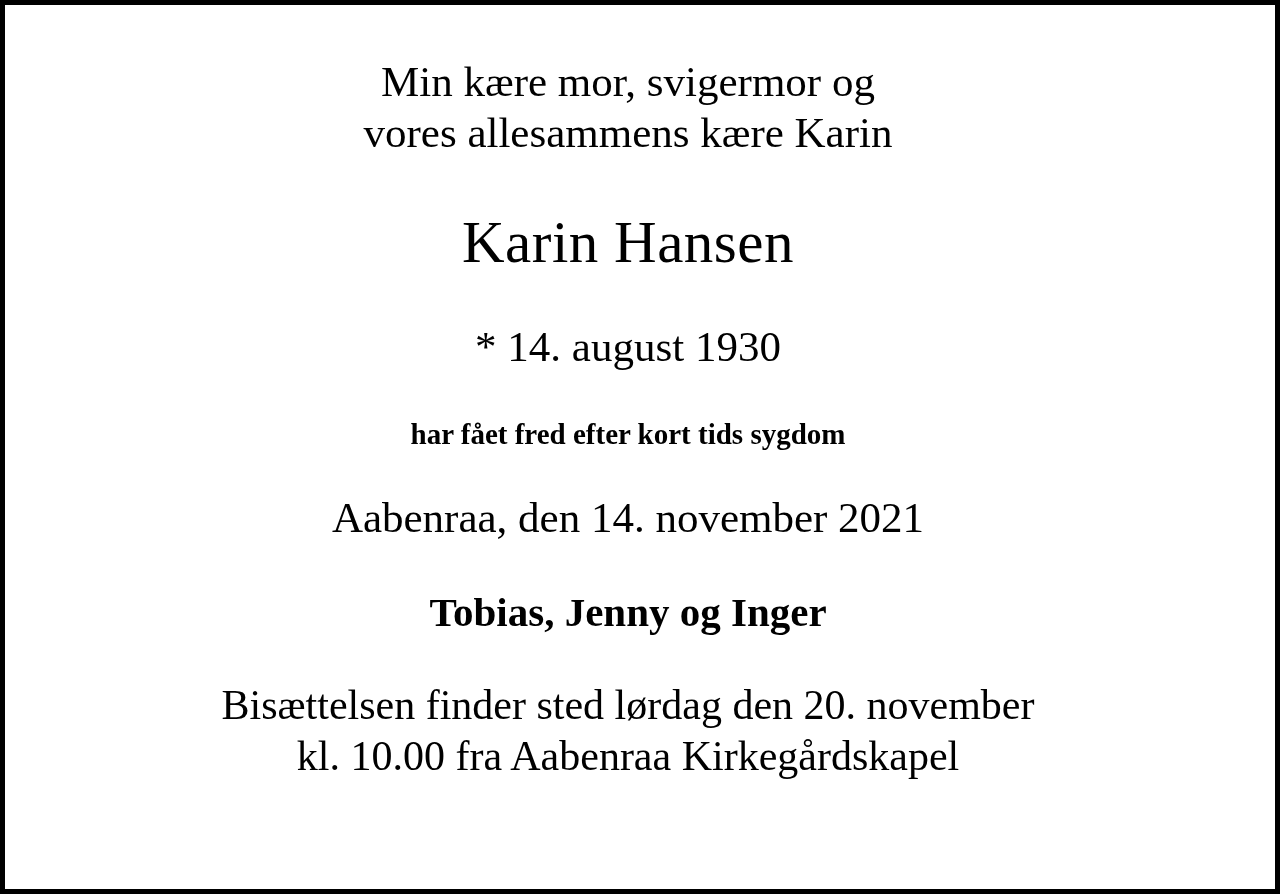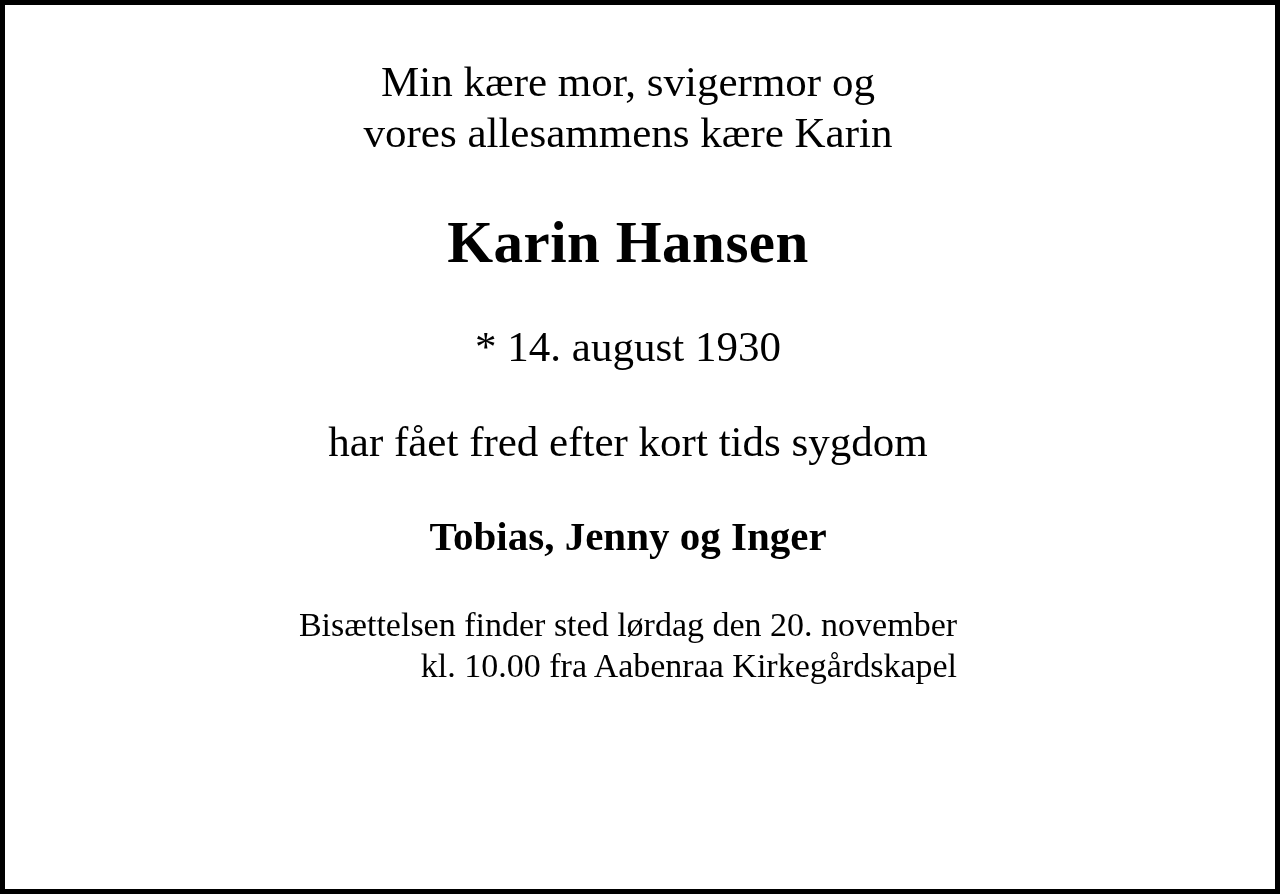--- a/index.html
+++ b/index.html
@@ -28,57 +28,58 @@
     text-align: center;
     line-height: 1.18;
     white-space: pre-line;
   }
   .intro {
     font-size: 43px;
     margin-top: 6px;
   }
   .name {
     font-size: 59px;
-    font-weight: bold;
+    font-weight: normal;
     margin-top: 50px;
     letter-spacing: 0.5px;
   }
   .birth {
     font-size: 43px;
     margin-top: 44px;
   }
   .passing {
-    font-size: 43px;
+    font-size: 29px;
     margin-top: 44px;
+    font-weight: bold;
   }
   .place-date {
     font-size: 43px;
     margin-top: 42px;
   }
   .behalf {
     font-size: 43px;
     margin-top: 42px;
   }
   .survivors {
     font-size: 41px;
     font-weight: bold;
     margin-top: 44px;
   }
   .funeral {
-    font-size: 34px;
+    font-size: 42px;
     margin-top: 44px;
     line-height: 1.22;
-    text-align: right;
   }
 </style>
 </head>
 <body>
 
 <div class="notice-frame">
   <div class="line intro">Min kære mor, svigermor og
 vores allesammens kære Karin</div>
   <div class="line name">Karin Hansen</div>
   <div class="line birth">* 14. august 1930</div>
   <div class="line passing">har fået fred efter kort tids sygdom</div>
+  <div class="line place-date">Aabenraa, den 14. november 2021</div>
   <div class="line survivors">Tobias, Jenny og Inger</div>
   <div class="line funeral">Bisættelsen finder sted lørdag den 20. november
 kl. 10.00 fra Aabenraa Kirkegårdskapel</div>
 </div>
 
 </body></html>

